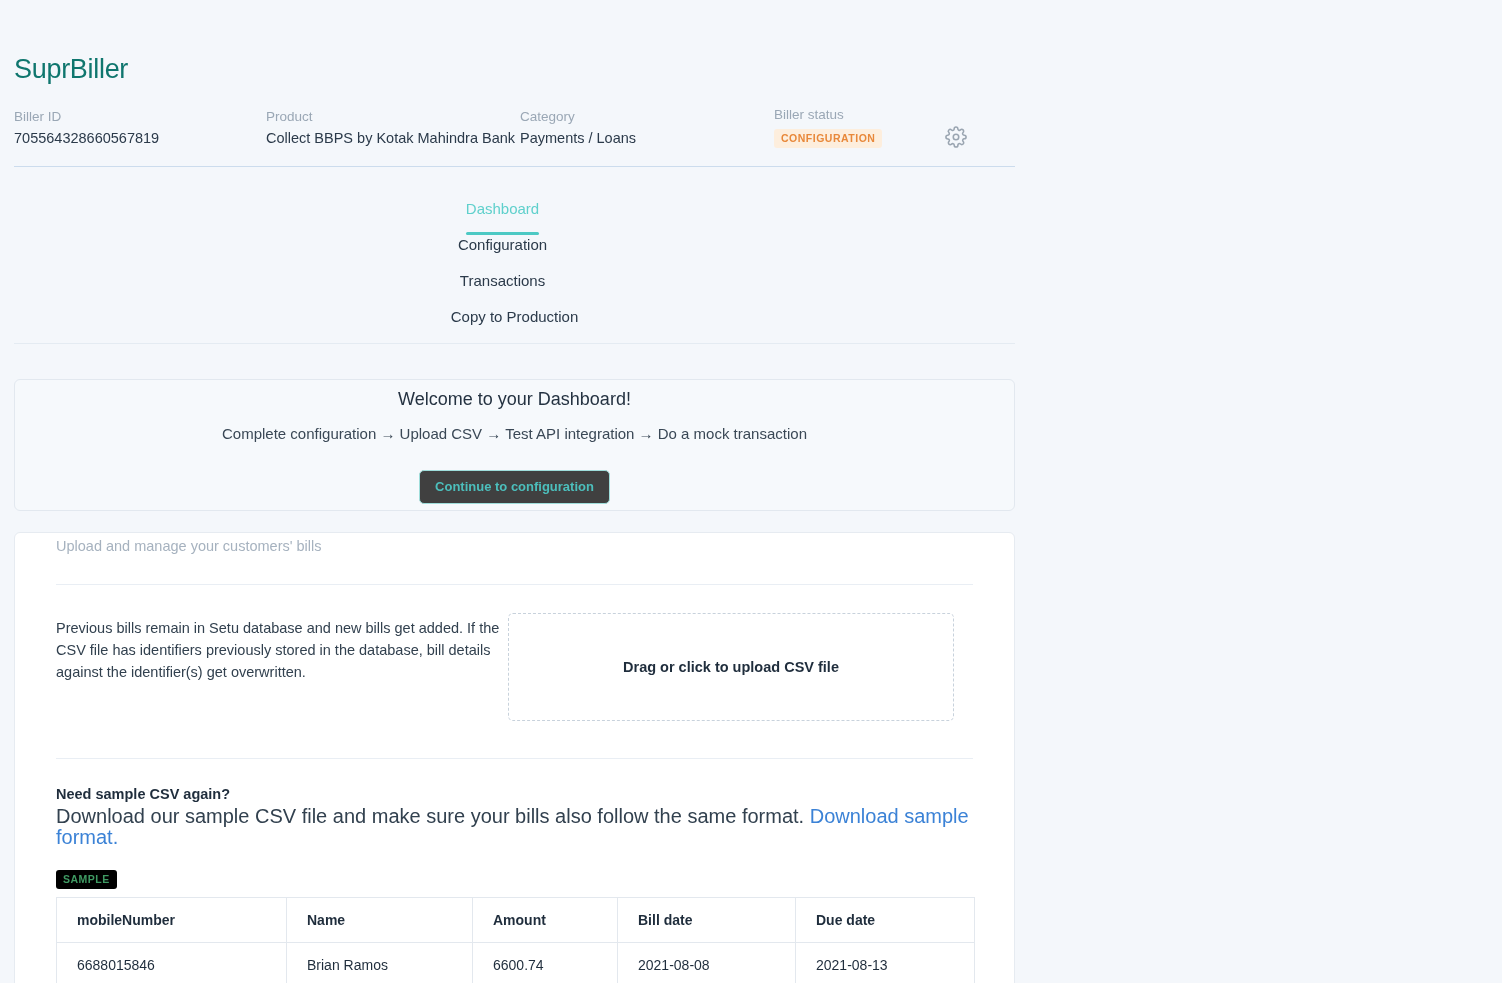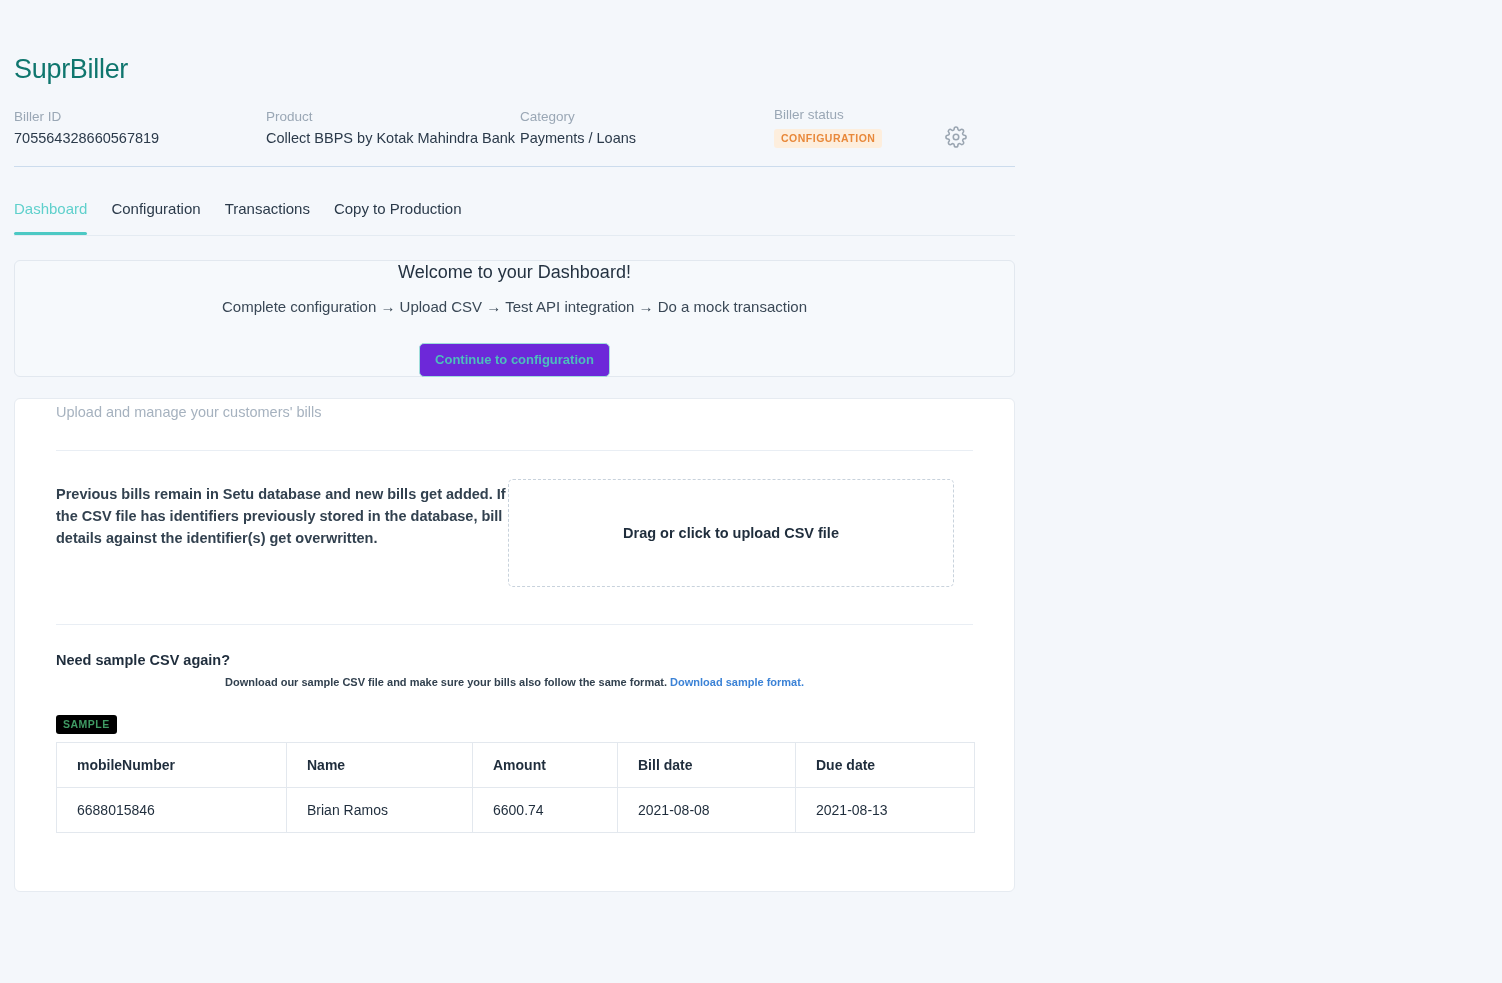--- a/index.html
+++ b/index.html
@@ -98,20 +98,21 @@
     height: 1px;
     background: #ccdced;
   }
 
   
   .tabs {
     display: flex;
     align-items: center;
     padding-top: 32px;
     position: relative;
+    flex-direction: column;
   }
   .tab {
     font-size: 15px;
     color: #2b3a4a;
     line-height: 20px;
     padding: 0 0 16px 0;
     margin-right: 24px;
     cursor: pointer;
     position: relative;
     background: none;
@@ -131,23 +132,23 @@
     border-radius: 2px;
   }
   .tabs-divider {
     width: 1001px;
     height: 1px;
     background: #e4ebf2;
   }
 
   
   .welcome-card {
-    margin-top: 24px;
+    margin-top: 35px;
     width: 1001px;
-    height: 117px;
+    height: 132px;
     border: 1px solid #e2e8ef;
     border-radius: 6px;
     background: #f6f9fc;
     display: flex;
     flex-direction: column;
     align-items: center;
     justify-content: center;
   }
   .welcome-title {
     font-size: 18px;
@@ -157,21 +158,21 @@
   }
   .welcome-steps {
     margin-top: 12px;
     font-size: 15px;
     color: #3a4856;
     line-height: 21px;
     font-weight: 400;
   }
   .continue-btn {
     margin-top: 26px;
-    background: #6d28d9;
+    background: #404040;
     border: 1px solid #9fdedb;
     border-radius: 5px;
     color: #4cbfbc;
     font-size: 13px;
     font-weight: 700;
     padding: 8px 15px;
     cursor: pointer;
     font-family: inherit;
     line-height: 16px;
   }
@@ -211,21 +212,21 @@
   .upload-body {
     display: flex;
     padding-top: 28px;
     align-items: flex-start;
   }
   .upload-note {
     width: 452px;
     font-size: 14.5px;
     color: #32414f;
     line-height: 22px;
-    font-weight: 700;
+    font-weight: 400;
     padding-top: 4px;
   }
   .dropzone {
     width: 446px;
     height: 108px;
     border: 1px dashed #c8d2dc;
     border-radius: 5px;
     display: flex;
     align-items: center;
     justify-content: center;
@@ -246,26 +247,25 @@
   }
 
   .sample-heading {
     font-size: 14.5px;
     font-weight: 700;
     color: #1f2d3c;
     line-height: 20px;
     padding-top: 25px;
   }
   .sample-desc {
-    font-size: 11px;
+    font-size: 20px;
     color: #32414f;
     line-height: 21px;
     margin-top: 2px;
-    font-weight: 700;
-    text-align: center;
+    font-weight: 400;
   }
   .sample-link {
     color: #3b82d6;
     text-decoration: none;
     cursor: pointer;
   }
 
   .sample-badge {
     display: inline-block;
     background: #000000;

